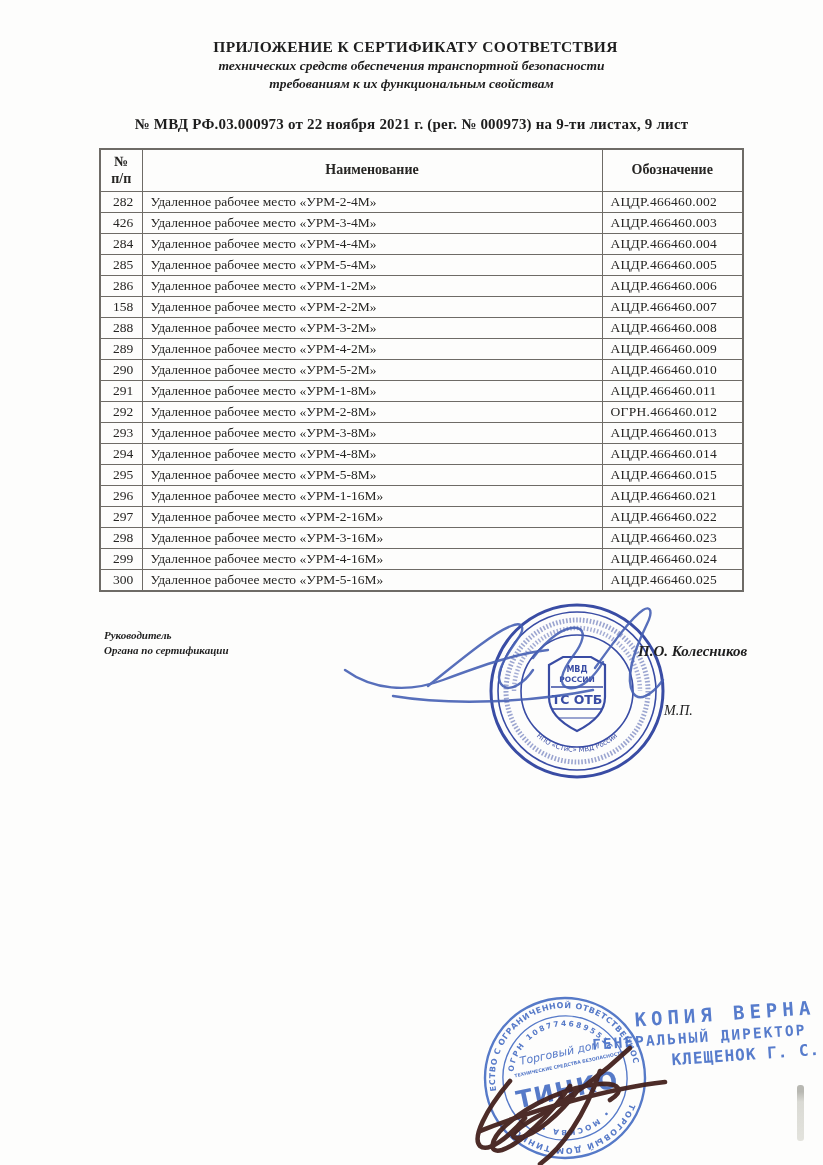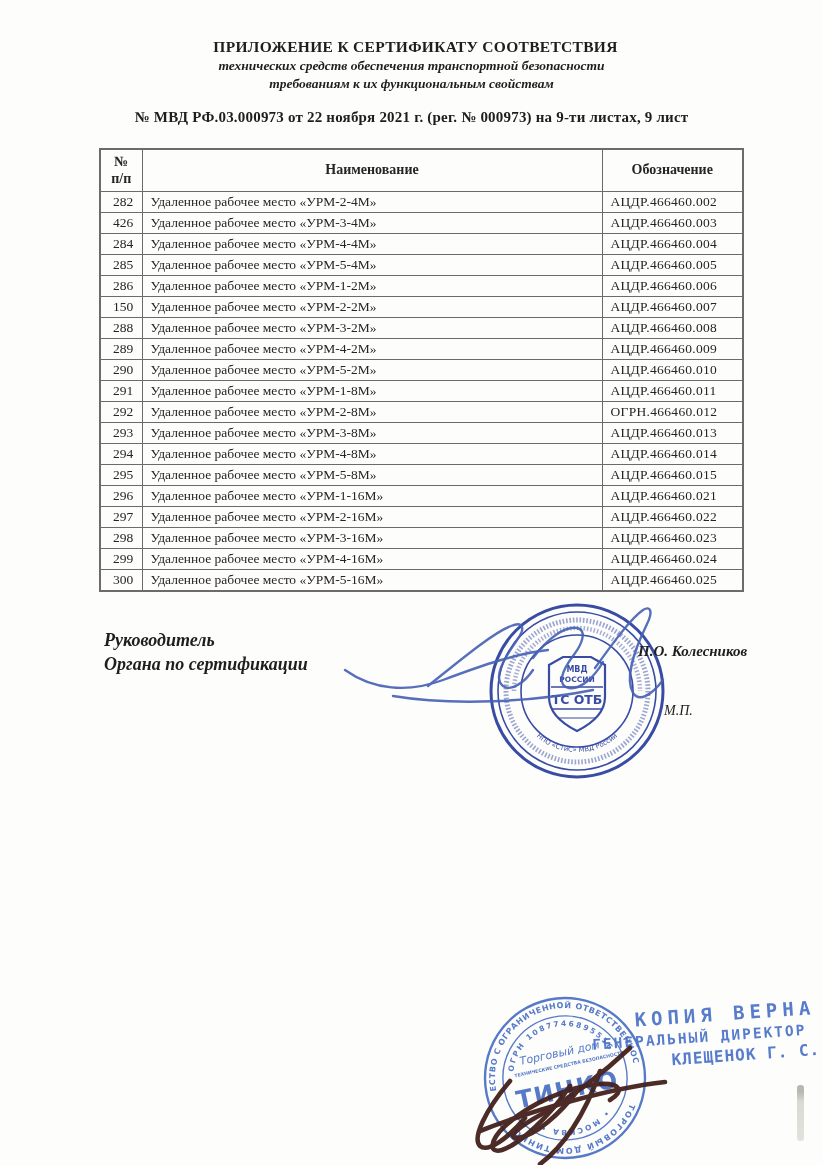--- a/index.html
+++ b/index.html
@@ -5,39 +5,39 @@
   html,body{margin:0;padding:0;background:#ffffff;}
   .page{
     position:relative;width:823px;height:1165px;margin:0 auto;
     background:#fdfdfc;overflow:hidden;
     font-family:"Liberation Serif",serif;color:#1e1e1e;
   }
   
   .doc-header{position:absolute;top:38px;left:0;right:0;text-align:center;}
   .title-main{font-size:15.5px;font-weight:bold;letter-spacing:.3px;padding-left:8px;}
   .title-sub{font-size:13.5px;font-weight:bold;margin-top:2px;font-style:italic;}
-  .doc-number{font-size:15px;font-weight:bold;margin-top:17px;letter-spacing:.2px;}
+  .doc-number{font-size:15px;font-weight:bold;margin-top:24px;letter-spacing:.2px;}
   
   table.items{
     position:absolute;left:99px;top:148px;width:643px;
     border-collapse:collapse;table-layout:fixed;
   }
   table.items th,table.items td{
     border:1px solid #6e6b66;
     font-family:"Liberation Serif",serif;color:#262523;
     overflow:hidden;white-space:nowrap;
   }
   table.items{border:2px solid #6e6b66;}
   th{font-size:14px;font-weight:bold;text-align:center;vertical-align:middle;height:39px;line-height:1.15;padding:1px 2px;}
   td{height:20px;font-size:13.5px;padding:0 6px;vertical-align:middle;}
   td.c-num{text-align:center;padding:0 12px;}
   td.c-name{padding-left:8px;}
   td.c-code{padding-left:8px;letter-spacing:.3px;}
   
-  .sig-role{position:absolute;left:104px;top:628px;font-size:18px;font-weight:bold;font-style:italic;line-height:1.35;}
+  .sig-role{position:absolute;left:104px;top:628px;font-size:11px;font-weight:bold;font-style:italic;line-height:1.35;}
   .signer-name{position:absolute;left:638px;top:643px;font-size:15px;font-weight:bold;font-style:italic;white-space:nowrap;}
   .seal-mark{position:absolute;left:664px;top:703px;font-size:14px;font-style:italic;}
   .stamp-mvd{position:absolute;left:487px;top:601px;width:180px;height:180px;opacity:.93;}
   .sig-top{position:absolute;left:333px;top:598px;width:345px;height:115px;}
   
   .stamp-tinko{position:absolute;left:480px;top:993px;width:170px;height:170px;transform:rotate(-12deg);opacity:.95;}
   .copy-stamp{
     position:absolute;left:586px;top:1012px;width:245px;
     transform:rotate(-4deg);transform-origin:left top;
     font-family:"DejaVu Sans Mono",monospace;font-weight:bold;color:#4a72c8;
@@ -107,21 +107,21 @@
           <td class="c-code">АЦДР.466460.005</td>
         </tr>
 
         <tr>
           <td class="c-num">286</td>
           <td class="c-name">Удаленное рабочее место «УРМ-1-2М»</td>
           <td class="c-code">АЦДР.466460.006</td>
         </tr>
 
         <tr>
-          <td class="c-num">150</td>
+          <td class="c-num">158</td>
           <td class="c-name">Удаленное рабочее место «УРМ-2-2М»</td>
           <td class="c-code">АЦДР.466460.007</td>
         </tr>
 
         <tr>
           <td class="c-num">288</td>
           <td class="c-name">Удаленное рабочее место «УРМ-3-2М»</td>
           <td class="c-code">АЦДР.466460.008</td>
         </tr>
 

